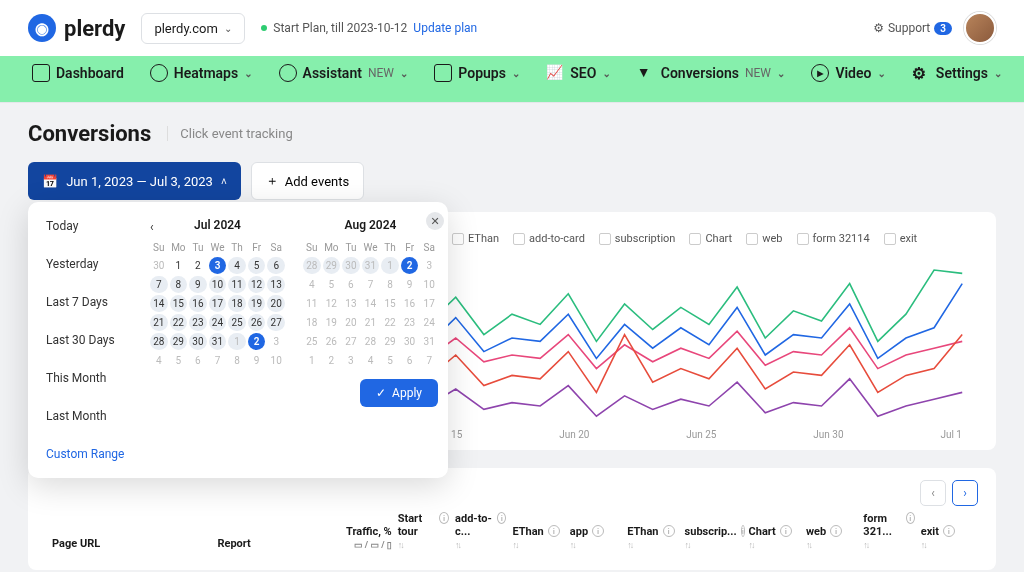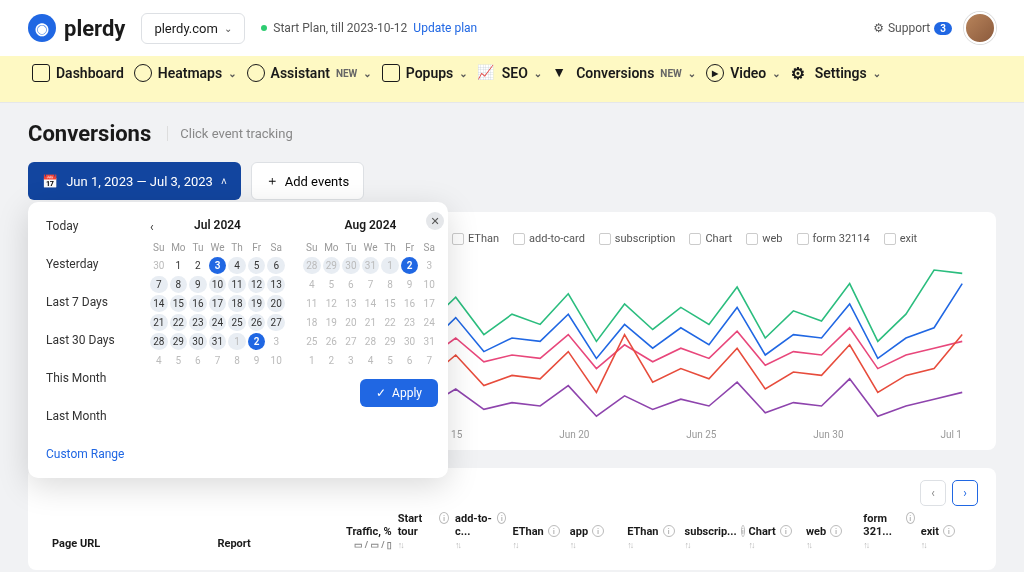--- a/index.html
+++ b/index.html
@@ -8,25 +8,25 @@
 .logo{display:flex;align-items:center;gap:8px;font-size:22px;font-weight:700;color:#1a1a1a}
 .logo-icon{width:28px;height:28px;background:#2067e3;border-radius:50%;display:flex;align-items:center;justify-content:center;color:#fff;font-size:16px;font-weight:900}
 .site-selector{border:1px solid #dde0e4;border-radius:6px;padding:7px 12px;display:flex;align-items:center;gap:6px;font-size:13px;cursor:pointer}
 .plan-info{display:flex;align-items:center;gap:6px;font-size:12px;color:#555}
 .dot-green{width:6px;height:6px;background:#2ecc71;border-radius:50%}
 .update-link{color:#2067e3;text-decoration:none}
 .header-right{margin-left:auto;display:flex;align-items:center;gap:12px}
 .support{display:flex;align-items:center;gap:4px;font-size:12px;color:#555}
 .badge-blue{background:#2067e3;color:#fff;border-radius:10px;padding:1px 6px;font-size:10px;font-weight:600}
 .avatar{width:32px;height:32px;border-radius:50%;background:linear-gradient(135deg,#b8845b,#8b5a3c);border:2px solid #fff;box-shadow:0 0 0 1px #ddd}
-.nav{background:#fef9c3;padding:0 28px 12px;display:flex;gap:2px;border-bottom:1px solid #e5e7ea}
+.nav{background:#86efac;padding:0 28px 12px;display:flex;gap:18px;border-bottom:1px solid #e5e7ea}
 .nav-item{display:flex;align-items:center;gap:6px;padding:8px 4px;font-size:14px;font-weight:600;color:#1a1a1a;cursor:pointer}
 .nav-icon{width:18px;height:18px;border:1.5px solid #1a1a1a;border-radius:3px;flex-shrink:0}
 .nav-icon.circle{border-radius:50%}
-.sup-new{font-size:10px;font-weight:700;vertical-align:super;color:#666}
+.sup-new{font-size:12px;font-weight:400;vertical-align:super;color:#666}
 .chev{font-size:10px;color:#555}
 .page-wrap{padding:18px 28px}
 .page-head{display:flex;align-items:center;gap:16px;margin-bottom:16px}
 .page-title{font-size:22px;font-weight:700}
 .page-sub{font-size:13px;color:#888;border-left:1px solid #ddd;padding-left:12px}
 .toolbar{display:flex;gap:10px;margin-bottom:12px;position:relative}
 .btn-date{background:#12459f;color:#fff;border:none;border-radius:6px;padding:9px 14px;display:flex;align-items:center;gap:8px;font-size:13px;cursor:pointer}
 .btn-add{background:#fff;border:1px solid #dde0e4;border-radius:6px;padding:9px 14px;display:flex;align-items:center;gap:6px;font-size:13px;cursor:pointer}
 .date-popover{position:absolute;top:0;left:0;background:#fff;border-radius:10px;box-shadow:0 8px 32px rgba(0,0,0,.15);padding:16px 18px;z-index:10;display:flex;gap:14px;width:420px}
 .presets{display:flex;flex-direction:column;gap:22px;padding-right:10px;min-width:90px}

